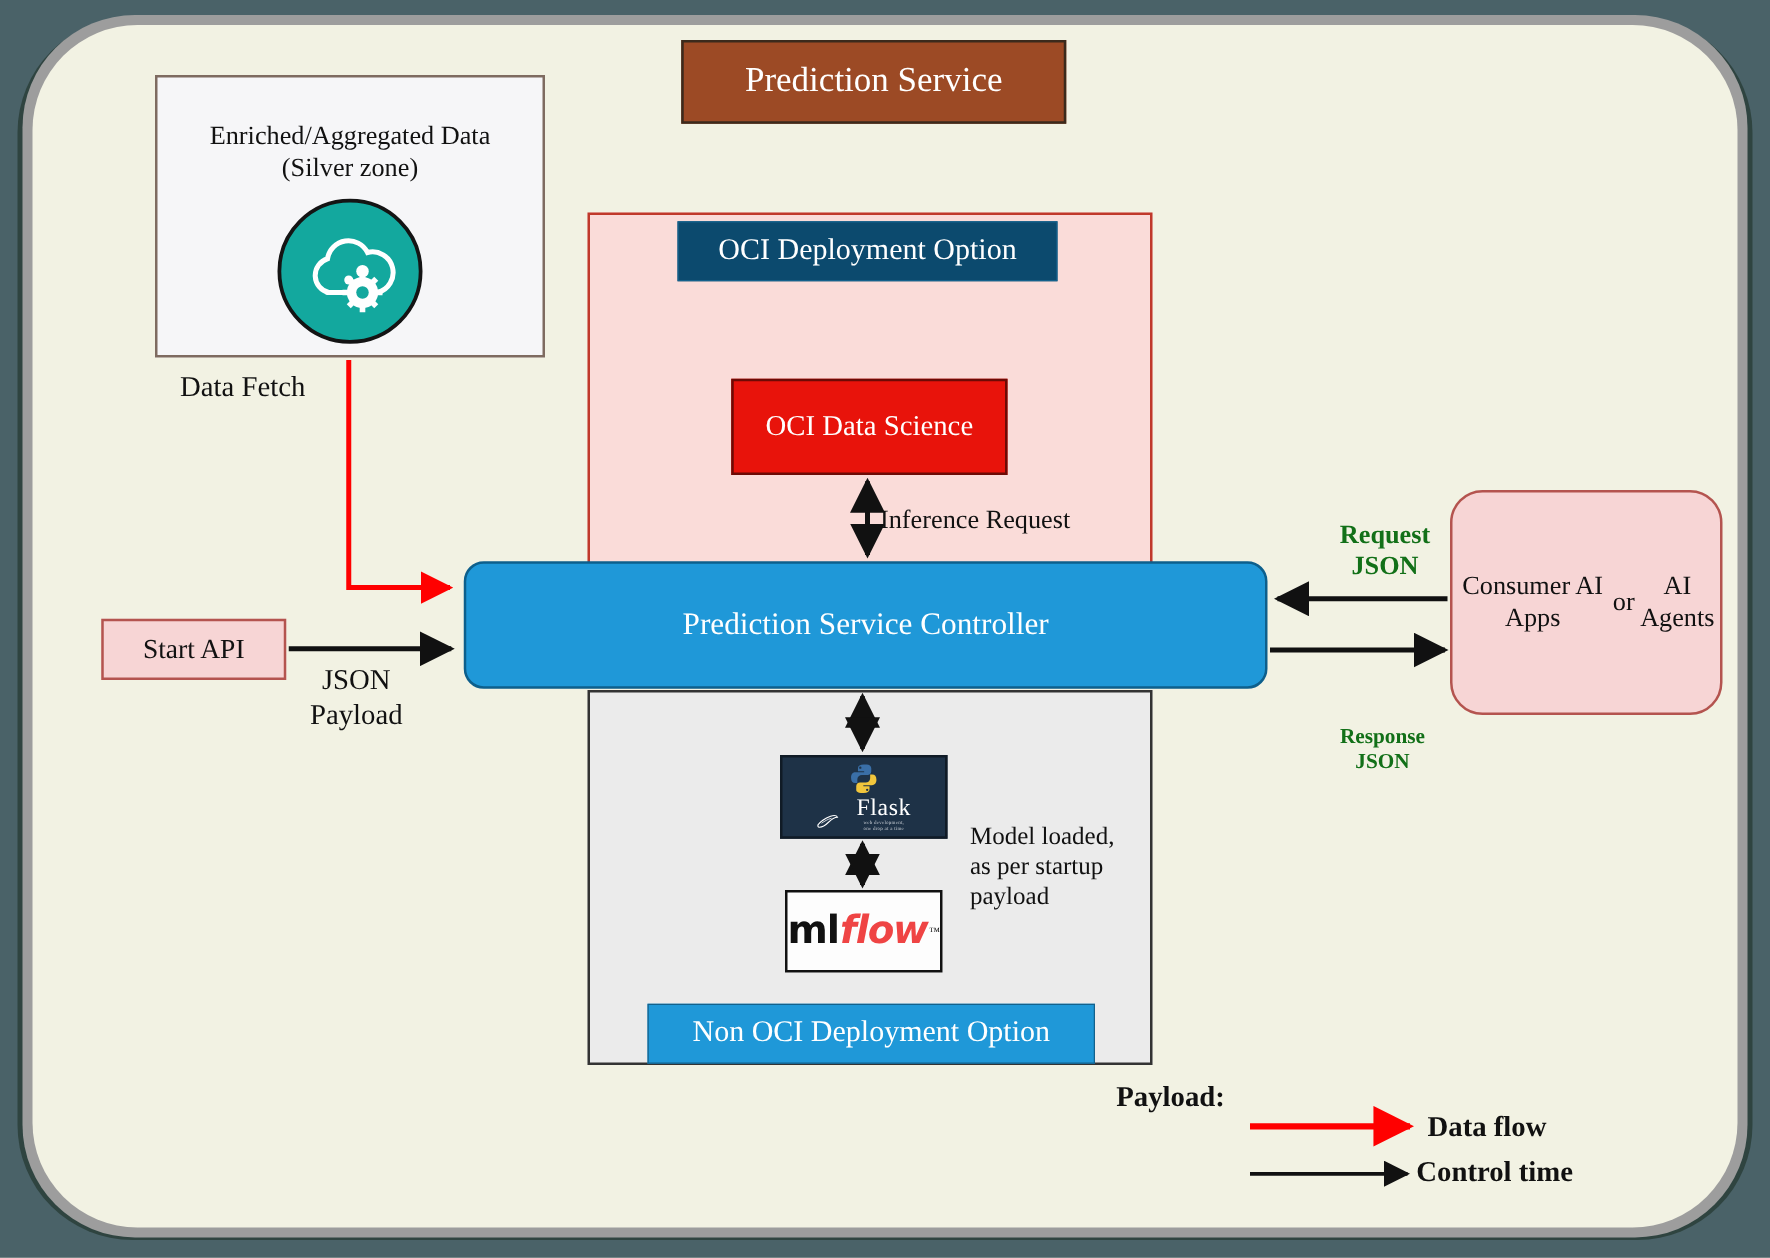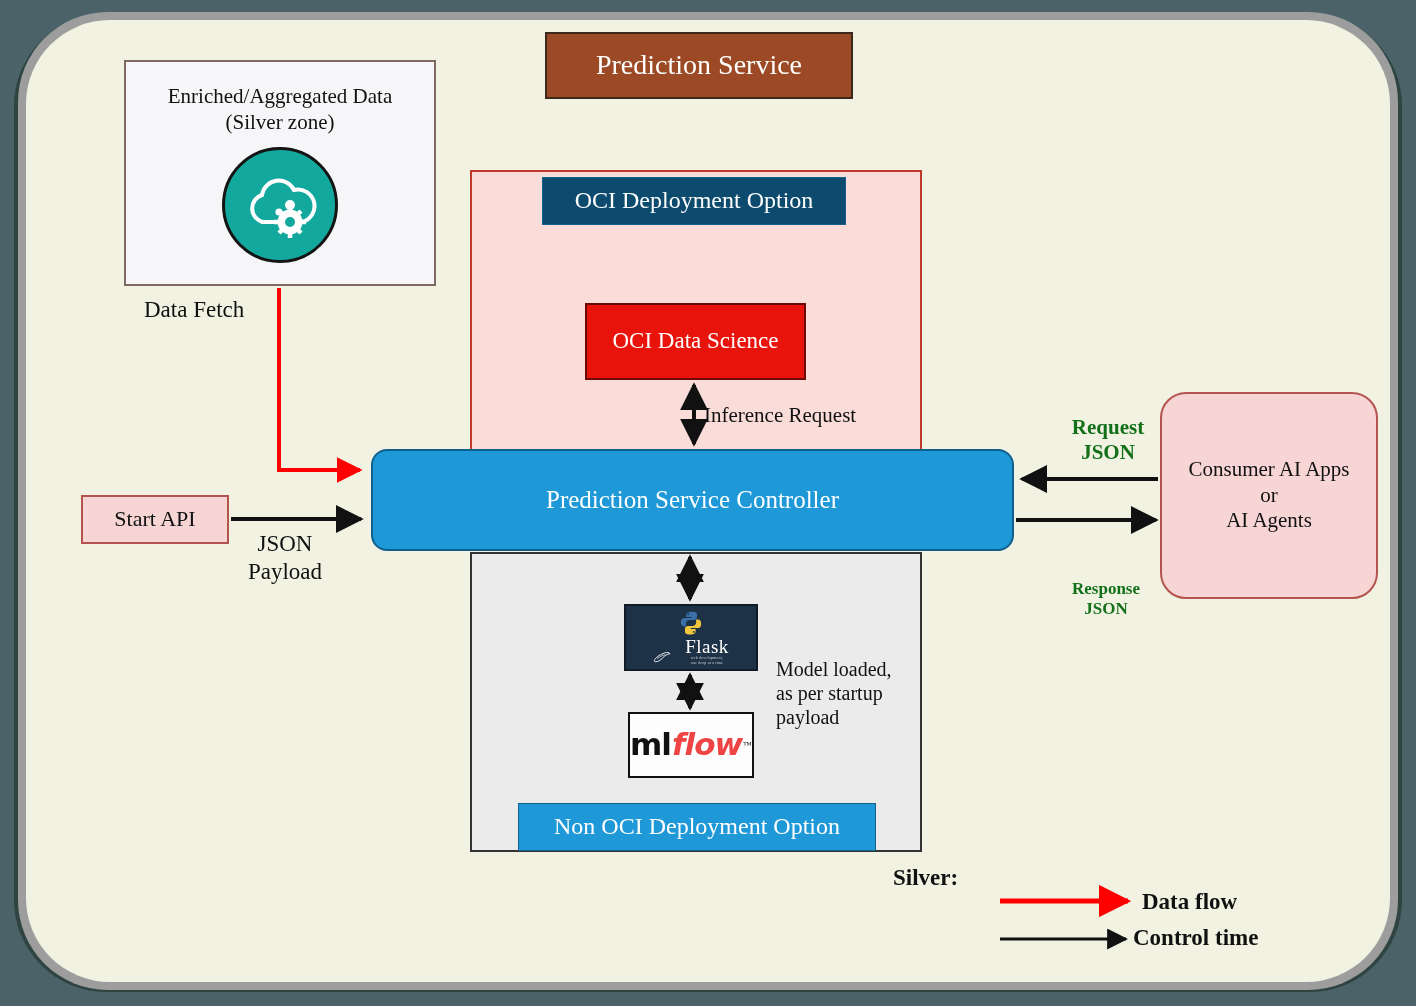--- a/index.html
+++ b/index.html
@@ -63,21 +63,21 @@
     color: #ffffff;
     font-size: 28px;
   }
 
   #silver-box {
     left: 124px; top: 60px; width: 312px; height: 226px;
     background: #f6f6f8;
     border: 2px solid #7e6b60;
     flex-direction: column;
     justify-content: flex-start;
-    padding-top: 22px;
+    padding-top: 34px;
   }
   #silver-box .title { font-size: 21px; color: #111; }
   .cloud-badge {
     width: 110px; height: 110px;
     border-radius: 50%;
     border: 3px solid #141414;
     background: #13a89e;
     margin-top: 12px;
     display: flex; align-items: center; justify-content: center;
   }
@@ -124,26 +124,25 @@
   }
 
   #start-api-box {
     left: 81px; top: 495px; width: 148px; height: 49px;
     background: #f7d5d5;
     border: 2px solid #b4544f;
     color: #111; font-size: 22px;
   }
 
   #consumer-box {
-    left: 1160px; top: 392px; width: 218px; height: 207px;
+    left: 1160px; top: 392px; width: 218px; height: 180px;
     background: #f7d5d5;
     border: 2px solid #b4544f;
     border-radius: 26px;
     color: #111; font-size: 21px;
-    flex-direction: column;
   }
 
   #flask-box {
     left: 624px; top: 604px; width: 134px; height: 67px;
     background: #1e3247;
     border: 2px solid #101b26;
     flex-direction: column;
     justify-content: center;
   }
   #mlflow-box {
@@ -338,17 +337,17 @@
   <div class="label" id="lbl-request-json">
     <div>Request</div>
     <div>JSON</div>
   </div>
 
   <div class="label" id="lbl-response-json">
     <div>Response</div>
     <div>JSON</div>
   </div>
 
-  <div class="label" id="lbl-legends">Silver:</div>
+  <div class="label" id="lbl-legends">Payload:</div>
   <div class="label" id="lbl-dataflow">Data flow</div>
   <div class="label" id="lbl-controlflow">Control time</div>
 
 </div>
 
 </body></html>

